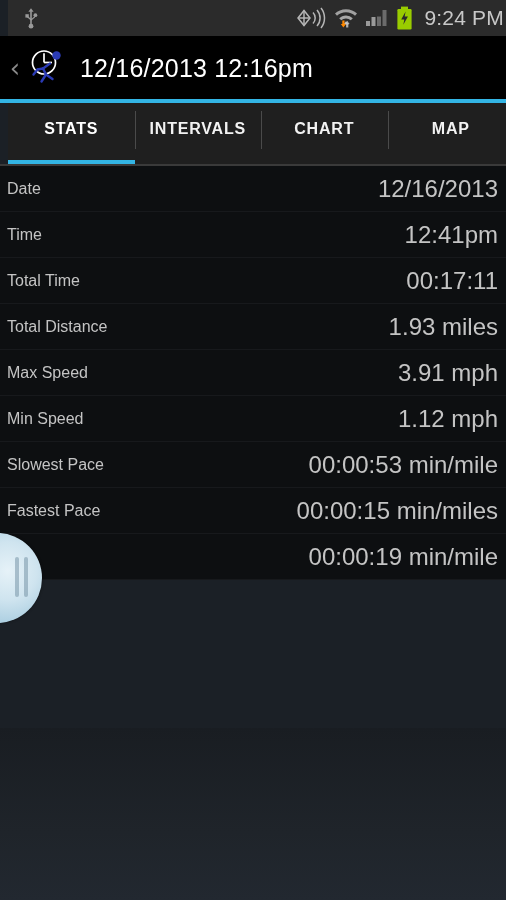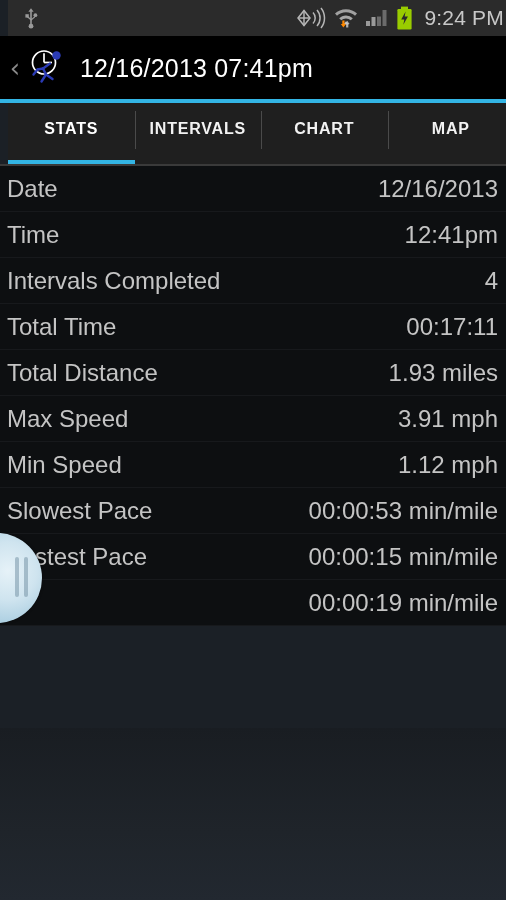--- a/index.html
+++ b/index.html
@@ -162,21 +162,21 @@
   .stat-row::after {
     content: "";
     position: absolute;
     left: 0; bottom: 0;
     width: 100%;
     height: 1px;
     background: #17191c;
   }
   .stat-label {
     color: #c4c4c4;
-    font-size: 24px;
+    font-size: 16px;
     white-space: nowrap;
   }
   .stat-value {
     margin-left: auto;
     color: #c4c4c4;
     font-size: 24px;
     white-space: nowrap;
   }
 
   
@@ -289,21 +289,21 @@
         <g stroke="#2b3bb5" stroke-width="2.4" fill="none" stroke-linecap="round">
           <path d="M24 16.5l-7 5"></path>
           <path d="M17 21.5l-5.5 1"></path>
           <path d="M17 21.5l3 6"></path>
           <path d="M20 27.5l-4.5 7"></path>
           <path d="M20 27.5l6.5 4.5"></path>
           <path d="M11.5 22.5l-4 5"></path>
         </g>
       </svg>
     </span>
-    <div id="title-text">12/16/2013 07:41pm</div>
+    <div id="title-text">12/16/2013 12:16pm</div>
   </div>
   <div id="title-underline"></div>
 
   <div id="tab-bar">
     <div class="tab active">
       <span class="tab-label">STATS</span>
       <span class="tab-indicator"></span>
     </div>
     <div class="tab">
       <span class="tab-label">INTERVALS</span>
@@ -325,24 +325,20 @@
   <div id="stats-list">
     <div class="stat-row">
       <span class="stat-label">Date</span>
       <span class="stat-value">12/16/2013</span>
     </div>
     <div class="stat-row">
       <span class="stat-label">Time</span>
       <span class="stat-value">12:41pm</span>
     </div>
     <div class="stat-row">
-      <span class="stat-label">Intervals Completed</span>
-      <span class="stat-value">4</span>
-    </div>
-    <div class="stat-row">
       <span class="stat-label">Total Time</span>
       <span class="stat-value">00:17:11</span>
     </div>
     <div class="stat-row">
       <span class="stat-label">Total Distance</span>
       <span class="stat-value">1.93 miles</span>
     </div>
     <div class="stat-row">
       <span class="stat-label">Max Speed</span>
       <span class="stat-value">3.91 mph</span>
@@ -350,21 +346,21 @@
     <div class="stat-row">
       <span class="stat-label">Min Speed</span>
       <span class="stat-value">1.12 mph</span>
     </div>
     <div class="stat-row">
       <span class="stat-label">Slowest Pace</span>
       <span class="stat-value">00:00:53 min/mile</span>
     </div>
     <div class="stat-row">
       <span class="stat-label">Fastest Pace</span>
-      <span class="stat-value">00:00:15 min/mile</span>
+      <span class="stat-value">00:00:15 min/miles</span>
     </div>
     <div class="stat-row">
       <span class="stat-value">00:00:19 min/mile</span>
     </div>
   </div>
 
   <div id="scroll-handle">
     <span class="handle-grip" id="grip-1"></span>
     <span class="handle-grip" id="grip-2"></span>
   </div>

